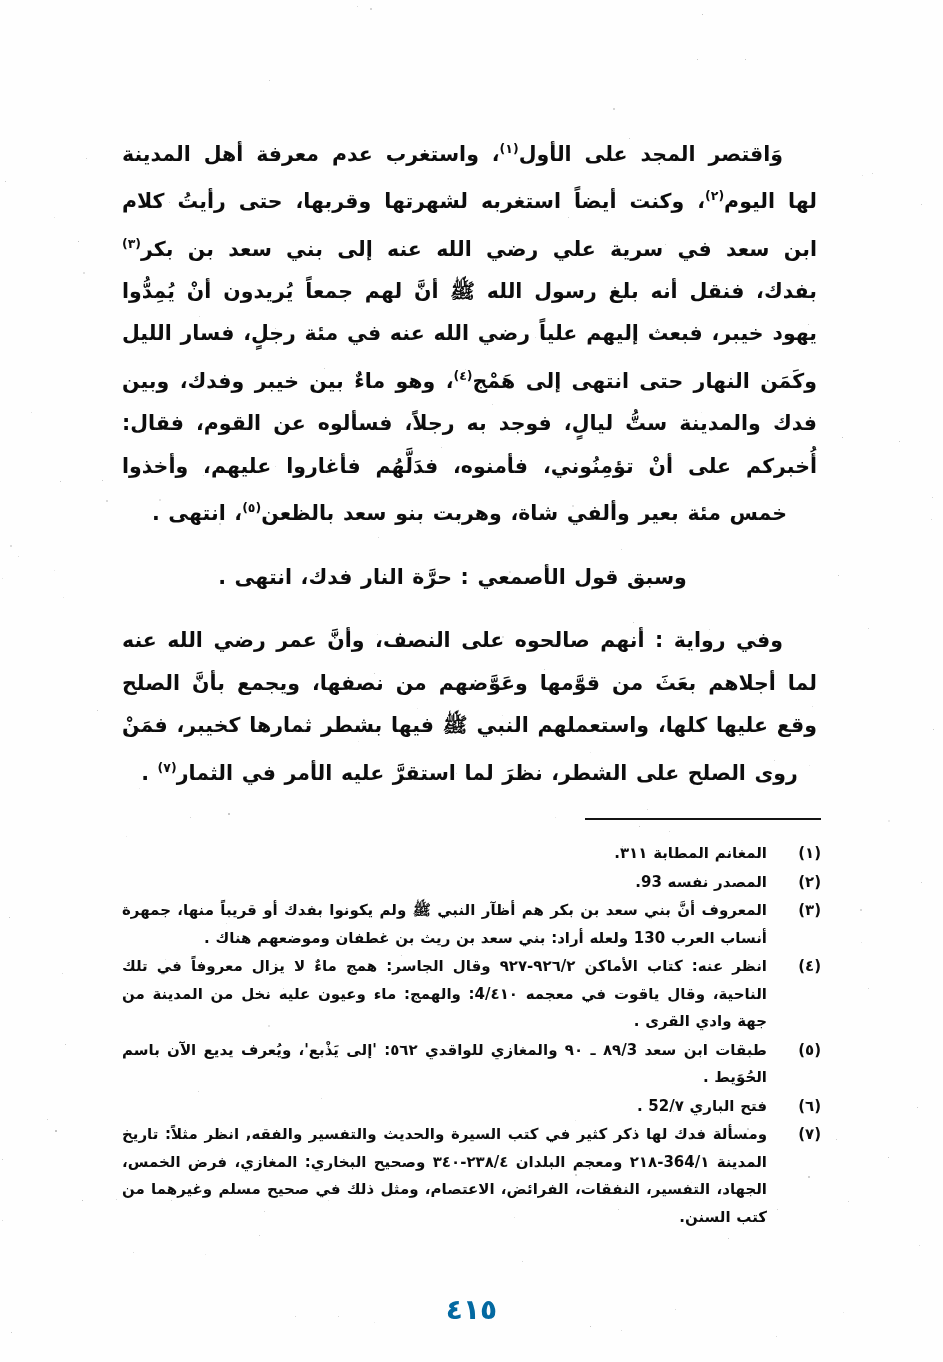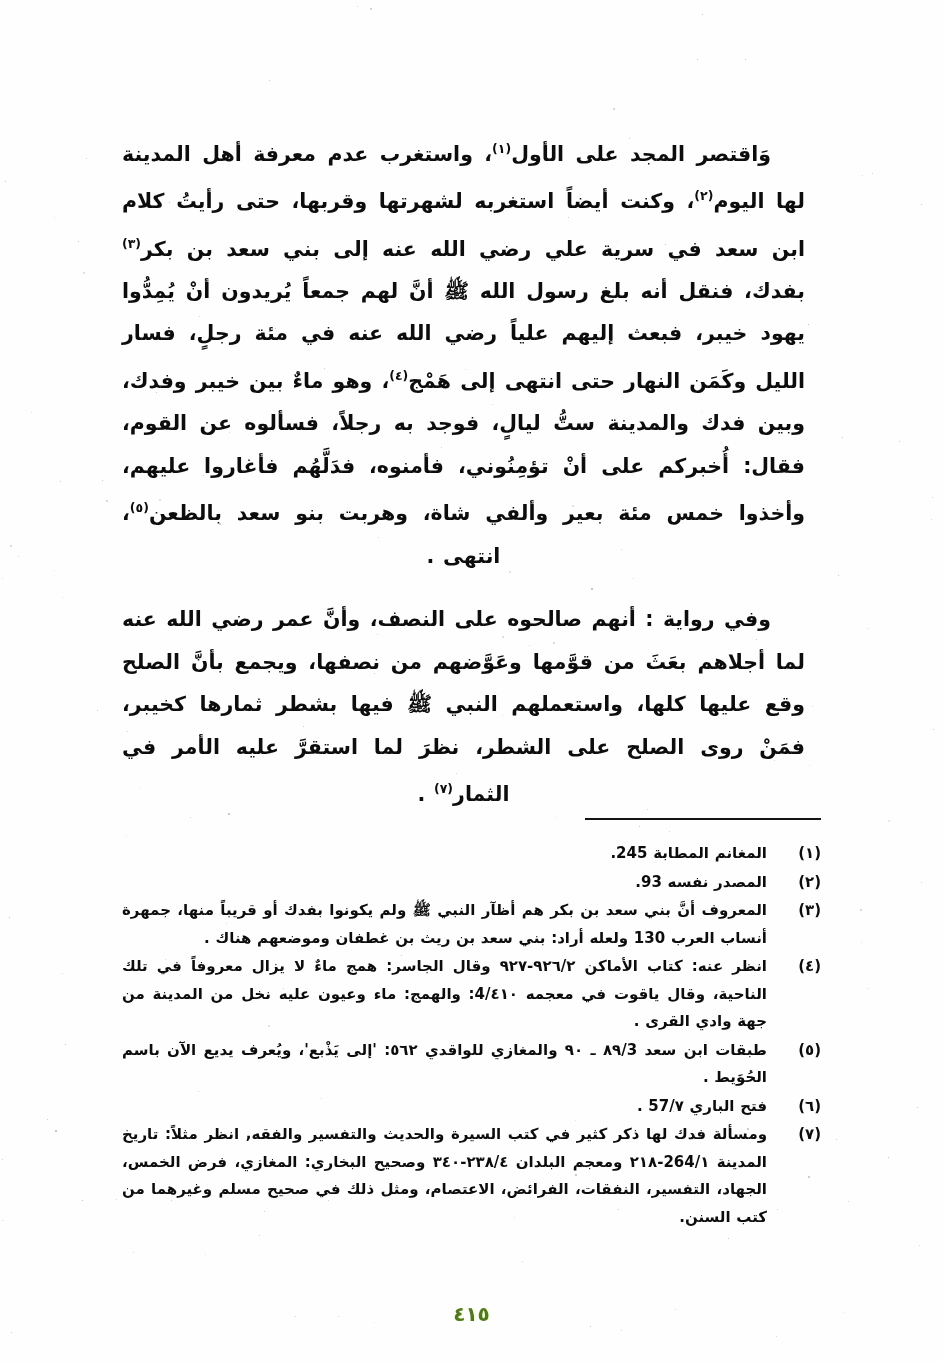--- a/index.html
+++ b/index.html
@@ -42,21 +42,21 @@
   
   .body-block { direction: rtl; }
 
   .para {
     text-align: justify;
     text-align-last: center;
     font-size: 20.5px;
     line-height: 42.5px;
     letter-spacing: .1px;
     word-spacing: 1.5px;
-    margin: 0 16px 8px 0;
+    margin: 0 4px 8px 0;
     text-indent: 34px;
     font-weight: 600;
   }
   .para.p-gap { margin-top: 21px; }
 
   .fn-ref {
     font-size: 12.5px;
     vertical-align: super;
     font-weight: 600;
     letter-spacing: 0;
@@ -109,24 +109,24 @@
     word-spacing: .5px;
   }
 
   
   .page-number {
     position: absolute;
     bottom: 36px;
     left: 0;
     right: 0;
     text-align: center;
-    font-size: 20px;
+    font-size: 28px;
     font-weight: 600;
     letter-spacing: 2px;
-    color: #4d7c0f;
+    color: #0369a1;
   }
 </style>
 </head>
 <body>
 
 <div class="page">
 
   <div class="speckles" id="speckles">
       <span class="speck" style="width: 2px; height: 2px; left: 572.303px; top: 505.11px; opacity: 0.35;"></span>
       <span class="speck" style="width: 1px; height: 1px; left: 356.56px; top: 6.1369px; opacity: 0.48;"></span>
@@ -277,53 +277,54 @@
       <span class="speck" style="width: 1px; height: 1px; left: 501.521px; top: 715.131px; opacity: 0.3;"></span>
       <span class="speck" style="width: 1px; height: 1px; left: 842.691px; top: 1312.4px; opacity: 0.29;"></span>
       <span class="speck" style="width: 1px; height: 1px; left: 198.662px; top: 315.932px; opacity: 0.5;"></span>
       <span class="speck" style="width: 2px; height: 2px; left: 808.228px; top: 1176.08px; opacity: 0.59;"></span>
     </div>
 
   <div class="content">
 
     <div class="body-block" id="body-block">
         <div class="para"><span>وَاقتصر المجد على الأول</span><sup class="fn-ref">(١)</sup><span>، واستغرب عدم معرفة أهل المدينة لها اليوم</span><sup class="fn-ref">(٢)</sup><span>، وكنت أيضاً استغربه لشهرتها وقربها، حتى رأيتُ كلام ابن سعد في سرية علي رضي الله عنه إلى بني سعد بن بكر</span><sup class="fn-ref">(٣)</sup><span> بفدك، فنقل أنه بلغ رسول الله ﷺ أنَّ لهم جمعاً يُريدون أنْ يُمِدُّوا يهود خيبر، فبعث إليهم علياً رضي الله عنه في مئة رجلٍ، فسار الليل وكَمَن النهار حتى انتهى إلى هَمْج</span><sup class="fn-ref">(٤)</sup><span>، وهو ماءٌ بين خيبر وفدك، وبين فدك والمدينة ستُّ ليالٍ، فوجد به رجلاً، فسألوه عن القوم، فقال: أُخبركم على أنْ تؤمِنُوني، فأمنوه، فدَلَّهُم فأغاروا عليهم، وأخذوا خمس مئة بعير وألفي شاة، وهربت بنو سعد بالظعن</span><sup class="fn-ref">(٥)</sup><span>، انتهى .</span></div>
+        <div class="para p-gap"><span>وسبق قول الأصمعي : حرَّة النار فدك، انتهى .</span></div>
         <div class="para p-gap"><span>وفي رواية : أنهم صالحوه على النصف، وأنَّ عمر رضي الله عنه لما أجلاهم بعَثَ من قوَّمها وعَوَّضهم من نصفها، ويجمع بأنَّ الصلح وقع عليها كلها، واستعملهم النبي ﷺ فيها بشطر ثمارها كخيبر، فمَنْ روى الصلح على الشطر، نظرَ لما استقرَّ عليه الأمر في الثمار</span><sup class="fn-ref">(٧)</sup><span> .</span></div>
       </div>
 
     <div class="fn-rule"></div>
 
     <div class="footnotes" id="footnotes">
         <div class="fn-item">
           <div class="fn-num">(١)</div>
-          <div class="fn-text">المغانم المطابة 245.</div>
+          <div class="fn-text">المغانم المطابة ٣١١.</div>
         </div>
         <div class="fn-item">
           <div class="fn-num">(٢)</div>
           <div class="fn-text">المصدر نفسه 93.</div>
         </div>
         <div class="fn-item">
           <div class="fn-num">(٣)</div>
           <div class="fn-text">المعروف أنَّ بني سعد بن بكر هم أظآر النبي ﷺ ولم يكونوا بفدك أو قريباً منها، جمهرة أنساب العرب 130 ولعله أراد: بني سعد بن ريث بن غطفان وموضعهم هناك .</div>
         </div>
         <div class="fn-item">
           <div class="fn-num">(٤)</div>
           <div class="fn-text">انظر عنه: كتاب الأماكن ٩٢٦/٢-٩٢٧ وقال الجاسر: همج ماءٌ لا يزال معروفاً في تلك الناحية، وقال ياقوت في معجمه 4/٤١٠: والهمج: ماء وعيون عليه نخل من المدينة من جهة وادي القرى .</div>
         </div>
         <div class="fn-item">
           <div class="fn-num">(٥)</div>
           <div class="fn-text">طبقات ابن سعد ٨٩/3 ـ ٩٠ والمغازي للواقدي ٥٦٢: 'إلى يَذْبع'، ويُعرف يديع الآن باسم الحُوَيط .</div>
         </div>
         <div class="fn-item">
           <div class="fn-num">(٦)</div>
-          <div class="fn-text">فتح الباري 57/٧ .</div>
+          <div class="fn-text">فتح الباري 52/٧ .</div>
         </div>
         <div class="fn-item">
           <div class="fn-num">(٧)</div>
-          <div class="fn-text">ومسألة فدك لها ذكر كثير في كتب السيرة والحديث والتفسير والفقه, انظر مثلاً: تاريخ المدينة 264/١-٢١٨ ومعجم البلدان ٢٣٨/٤-٣٤٠ وصحيح البخاري: المغازي، فرض الخمس، الجهاد، التفسير، النفقات، الفرائض، الاعتصام، ومثل ذلك في صحيح مسلم وغيرهما من كتب السنن.</div>
+          <div class="fn-text">ومسألة فدك لها ذكر كثير في كتب السيرة والحديث والتفسير والفقه, انظر مثلاً: تاريخ المدينة 364/١-٢١٨ ومعجم البلدان ٢٣٨/٤-٣٤٠ وصحيح البخاري: المغازي، فرض الخمس، الجهاد، التفسير، النفقات، الفرائض، الاعتصام، ومثل ذلك في صحيح مسلم وغيرهما من كتب السنن.</div>
         </div>
       </div>
 
   </div>
 
   <div class="page-number">٤١٥</div>
 
 </div>
 
 </body></html>

